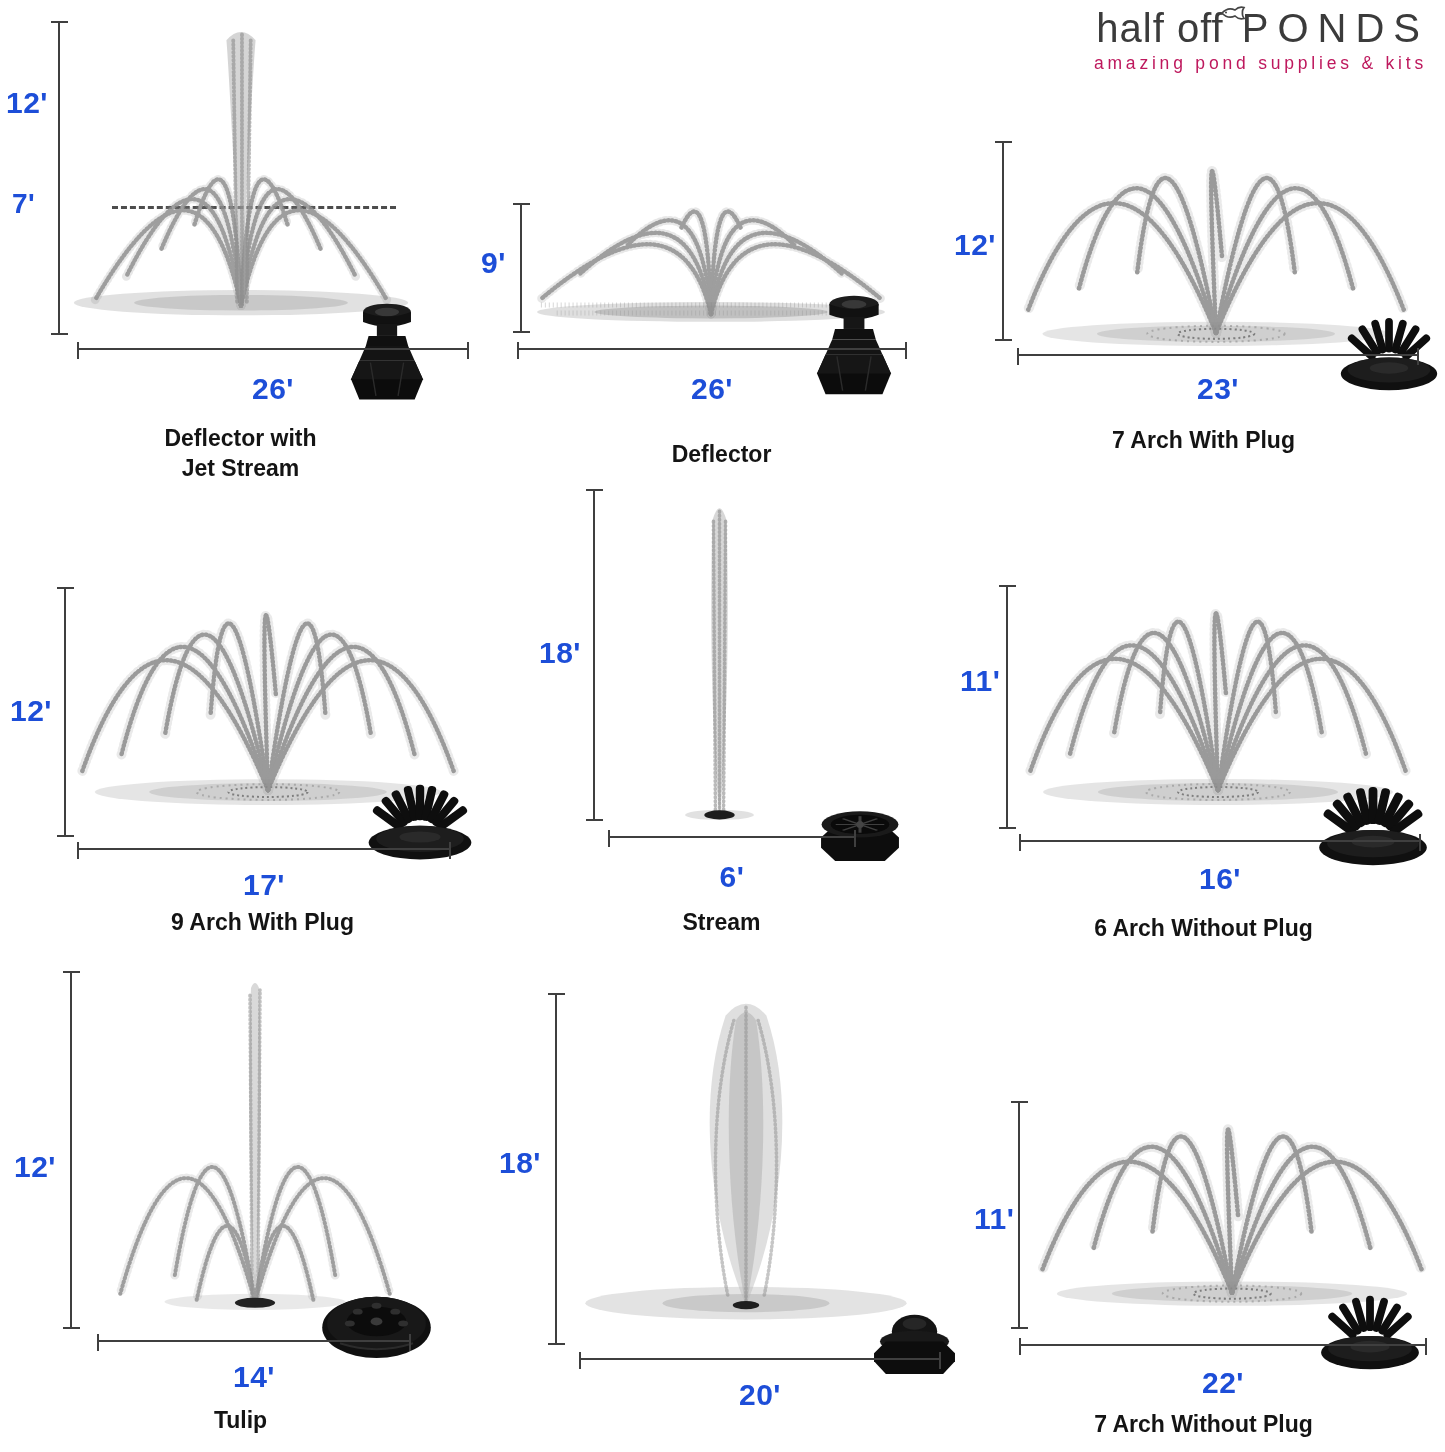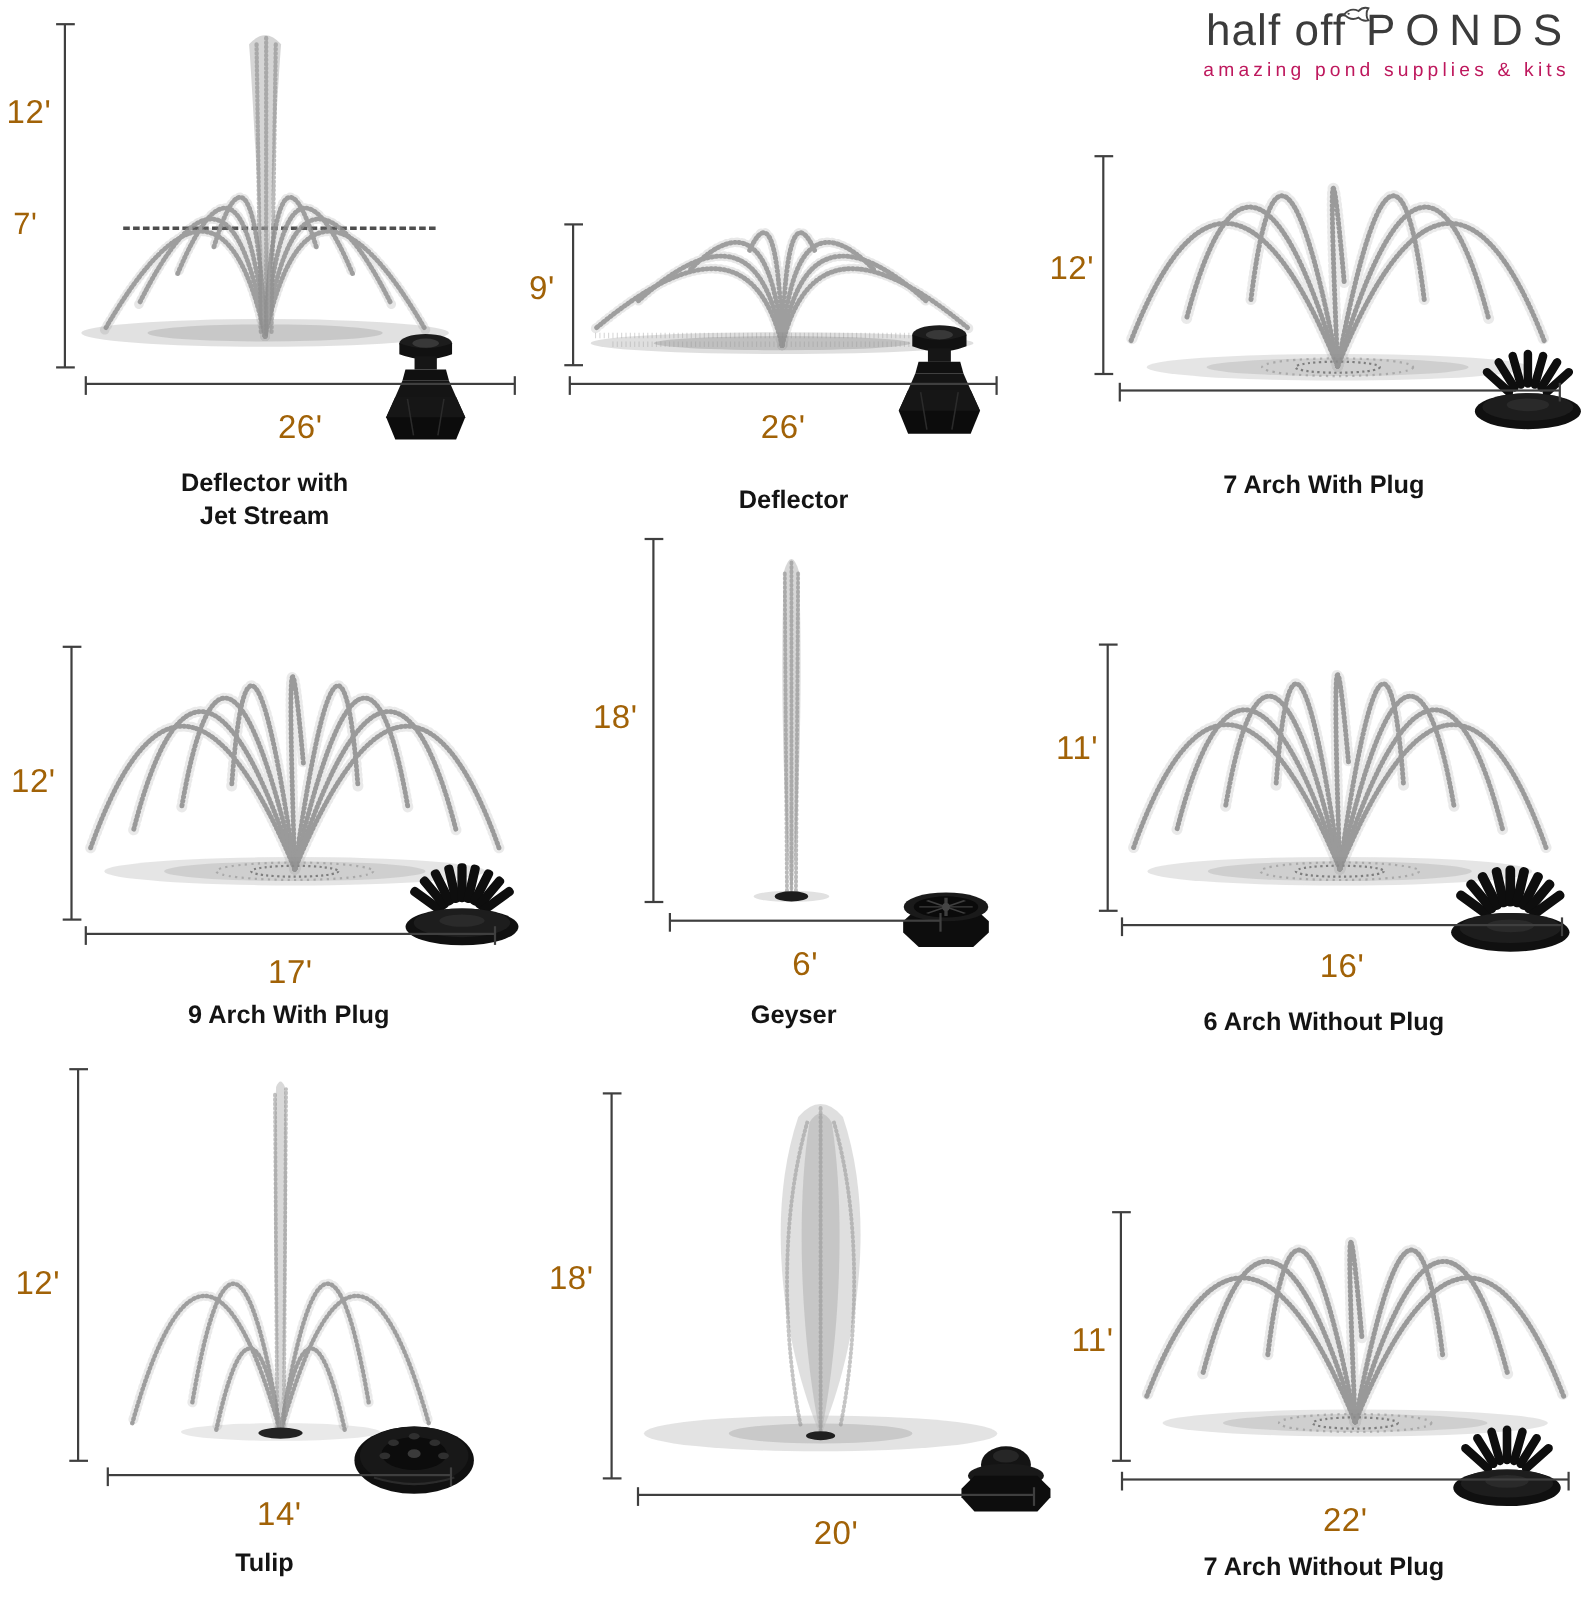--- a/index.html
+++ b/index.html
@@ -9,21 +9,21 @@
         grid-template-columns:481px 481px 483px;grid-template-rows:484px 484px 484px;}
   .cell{position:relative;}
   .spray,.nozzle{position:absolute;}
   
   .vm{position:absolute;width:0;border-left:2.5px solid #3f3f3f;}
   .vm::before,.vm::after{content:"";position:absolute;left:-9px;width:17px;border-top:2.5px solid #3f3f3f;}
   .vm::before{top:-1px}.vm::after{bottom:-1px}
   .hm{position:absolute;height:0;border-top:2.5px solid #3f3f3f;}
   .hm::before,.hm::after{content:"";position:absolute;top:-8px;height:17px;border-left:2.5px solid #3f3f3f;}
   .hm::before{left:-1px}.hm::after{right:-1px}
-  .dim{position:absolute;font-weight:400;font-size:30px;color:#a16207;letter-spacing:.5px;}
+  .dim{position:absolute;font-weight:700;font-size:30px;color:#1d4ed8;letter-spacing:.5px;}
   .wl{text-align:center;}
   .nm{position:absolute;left:0;right:0;text-align:center;font-weight:700;font-size:23px;color:#141414;line-height:1.3;}
   .dash{position:absolute;border-top:3px dashed #4d4d4d;}
   
   .c1 .vm{left:58px;top:22px;height:312px;}
   .c1 .hl{left:6px;top:86px;}
   .c1 .hl2{left:12px;top:188px;font-size:28px;}
   .c1 .dash{left:112px;top:206px;width:284px;}
   .c1 .spray{left:66px;top:16px;width:350px;height:311px;}
   .c1 .nozzle{left:350px;top:300px;width:74px;height:106px;}
@@ -377,20 +377,21 @@
     <div class="cell c3">
       <span class="dim hl">12'</span>
       <div class="vm"></div>
       <svg class="spray">
           <use href="#sa7"></use>
         </svg>
       <svg class="nozzle">
           <use href="#na7"></use>
         </svg>
       <div class="hm"></div>
+      <span class="dim wl">23'</span>
       <div class="nm">7 Arch With Plug</div>
     </div>
 
     <div class="cell c4">
       <span class="dim hl">12'</span>
       <div class="vm"></div>
       <svg class="spray">
           <use href="#sa9"></use>
         </svg>
       <svg class="nozzle">
@@ -405,21 +406,21 @@
       <span class="dim hl">18'</span>
       <div class="vm"></div>
       <svg class="spray">
           <use href="#sg"></use>
         </svg>
       <svg class="nozzle">
           <use href="#ng"></use>
         </svg>
       <div class="hm"></div>
       <span class="dim wl">6'</span>
-      <div class="nm">Geyser</div>
+      <div class="nm">Stream</div>
     </div>
 
     <div class="cell c6">
       <span class="dim hl">11'</span>
       <div class="vm"></div>
       <svg class="spray">
           <use href="#sa9"></use>
         </svg>
       <svg class="nozzle">
           <use href="#na9"></use>

